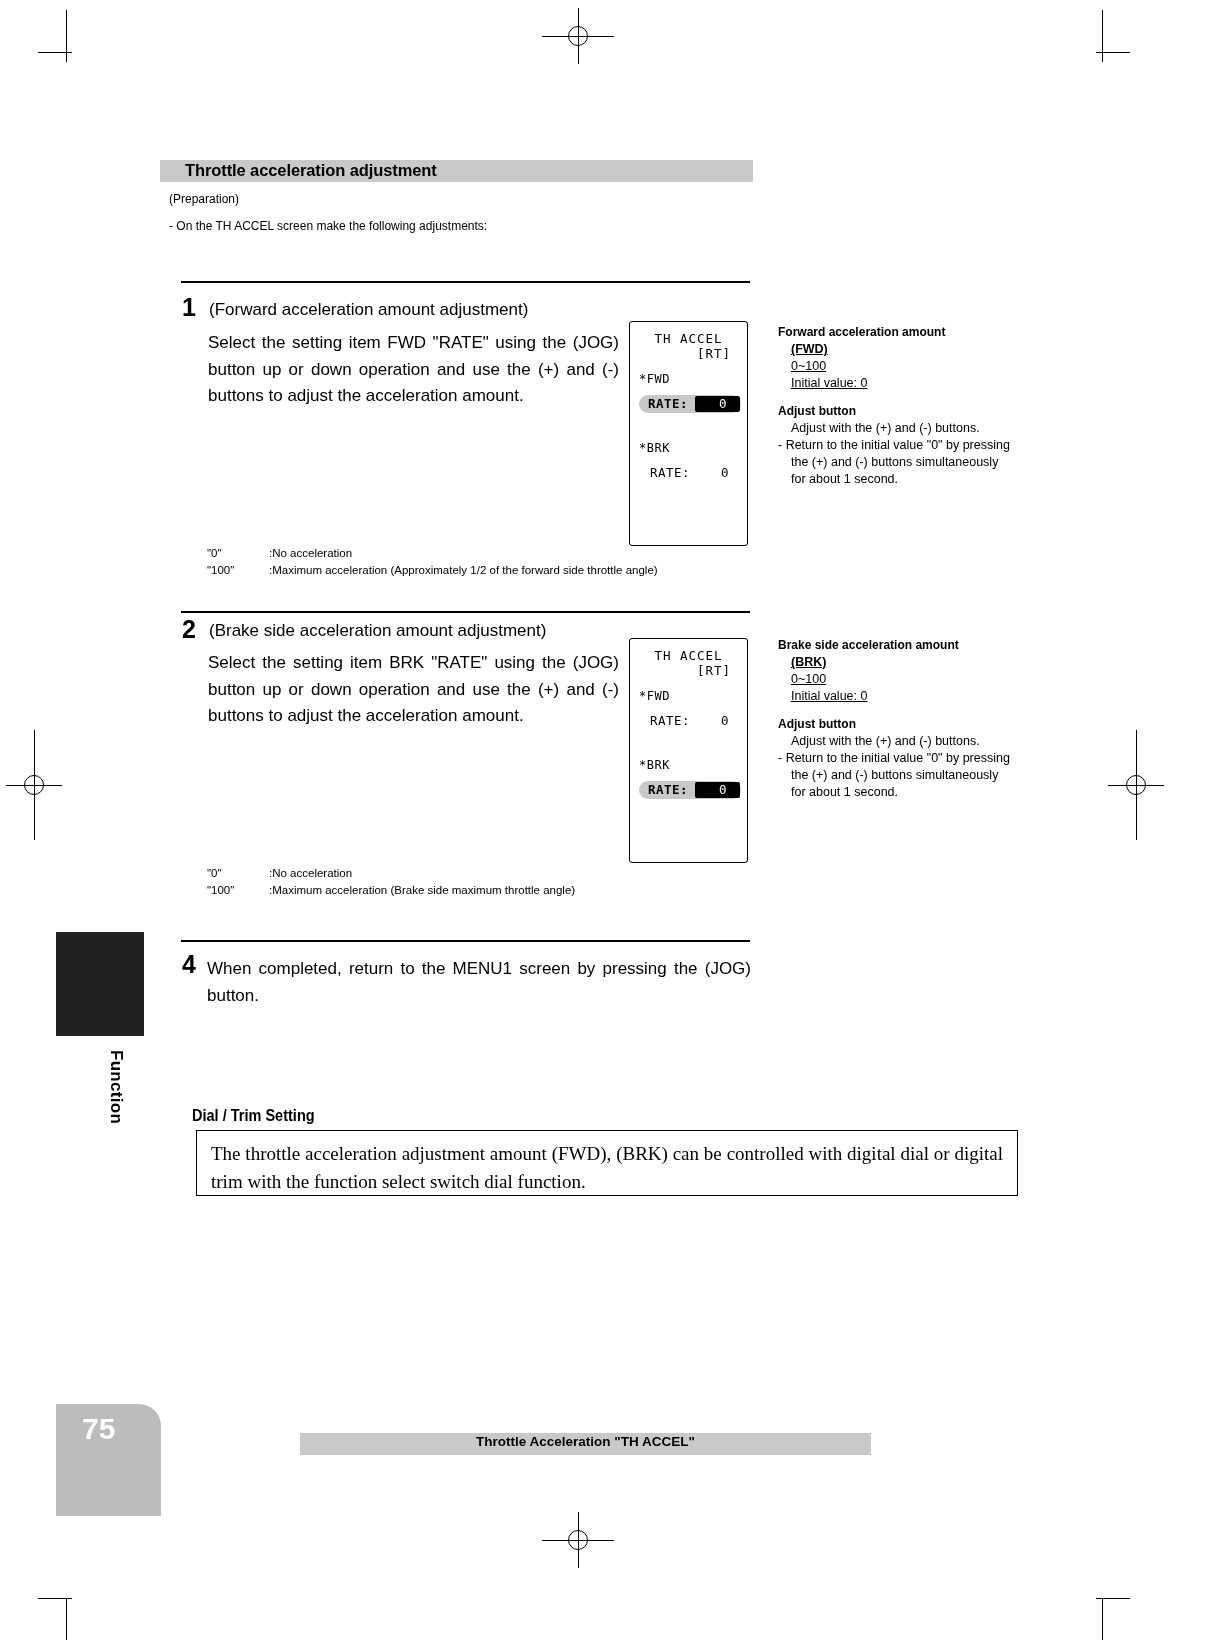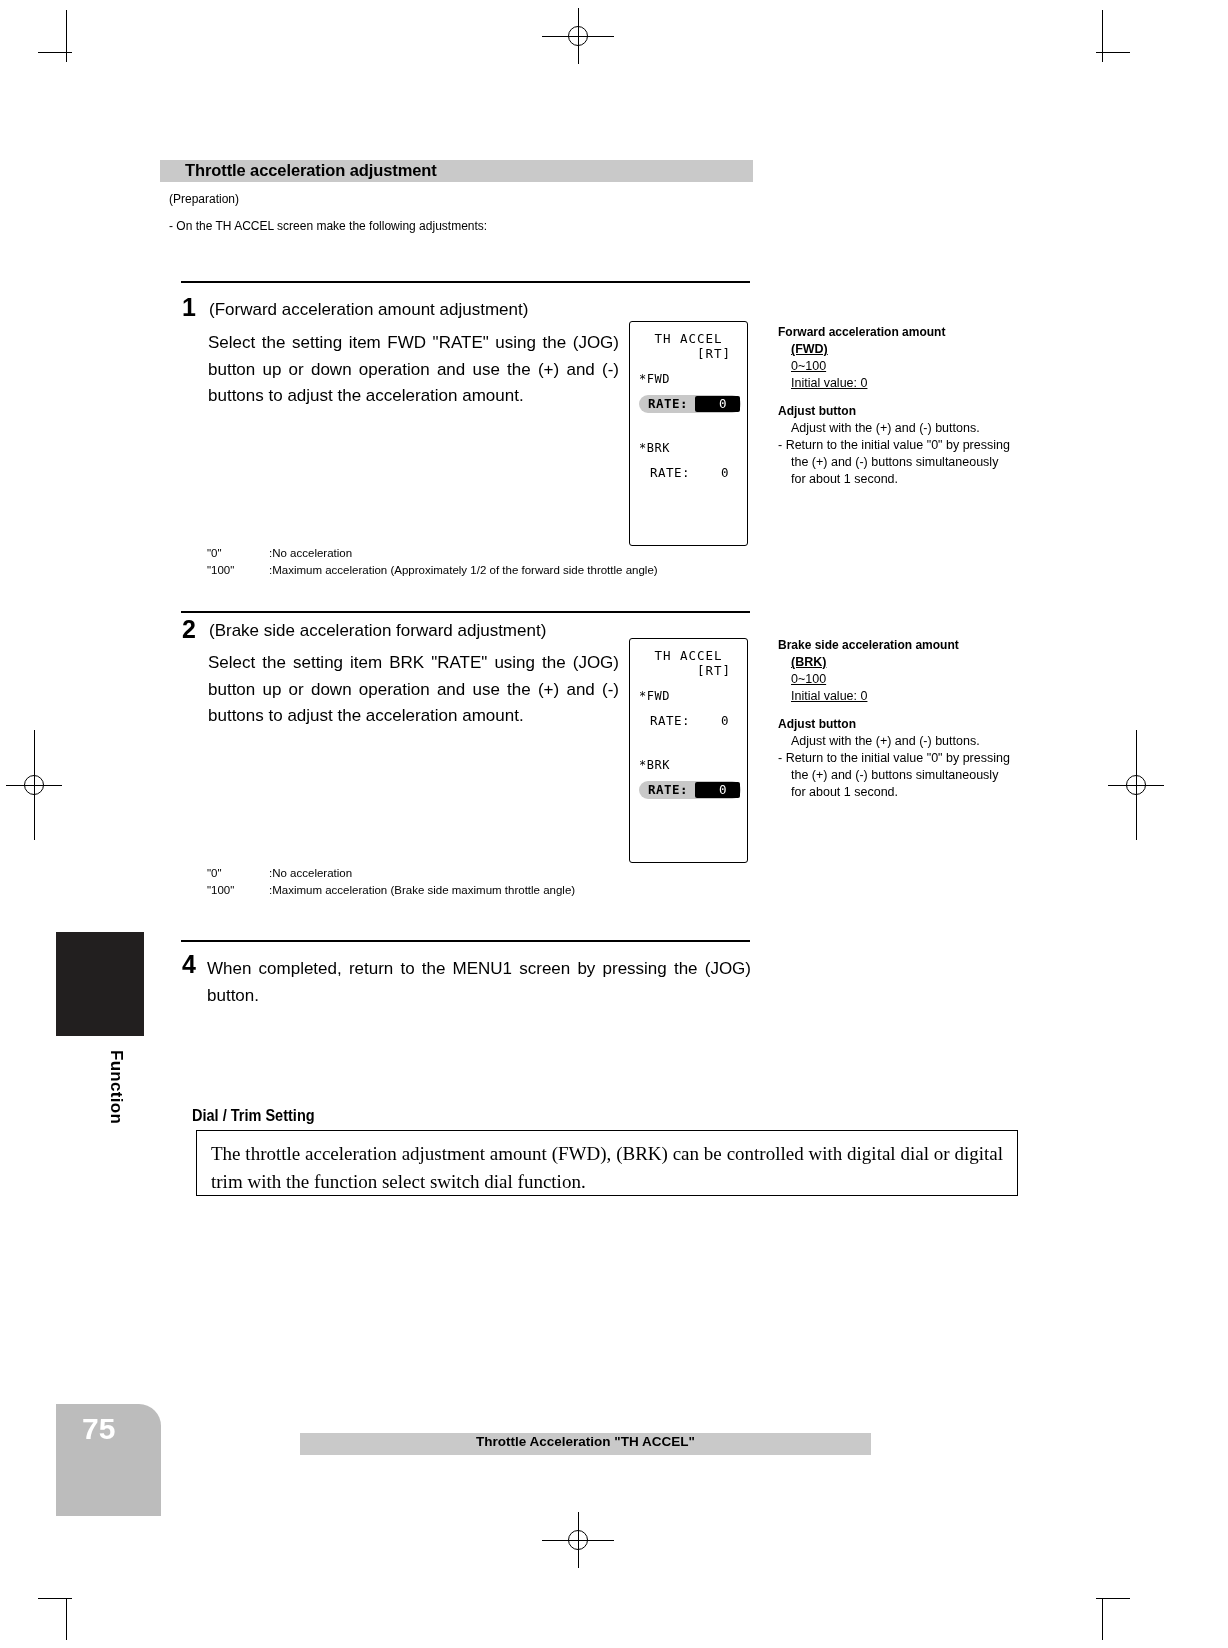--- a/index.html
+++ b/index.html
@@ -373,21 +373,21 @@
     <div class="rindent">0~100</div>
     <div class="rindent">Initial value: 0</div>
     <div class="gap"></div>
     <div class="rtitle">Adjust button</div>
     <div class="rjust">Adjust with the (+) and (-) buttons.</div>
     <div class="rhang">- Return to the initial value "0" by pressing the (+) and (-) buttons simultaneously for about 1 second.</div>
   </div>
 
   <div class="rule" style="top:611px;"></div>
   <div class="stepnum" style="left:182px; top:615px;">2</div>
-  <div class="steptitle" style="left:209px; top:621px;">(Brake side acceleration forward adjustment)</div>
+  <div class="steptitle" style="left:209px; top:621px;">(Brake side acceleration amount adjustment)</div>
   <div class="stepbody" style="top:650px;">Select the setting item BRK "RATE" using the (JOG) button up or down operation and use the (+) and (-) buttons to adjust the acceleration amount.</div>
 
   <div class="lcd" style="left:629px; top:638px;">
     <div class="lcd-title">TH ACCEL</div>
     <div class="lcd-sub">[RT]</div>
     <div class="lcd-label" style="top:50px;">*FWD</div>
     <div class="lcd-row" style="top:73px;">
       <div class="rlabel">RATE:</div>
       <div class="rval">0</div>
     </div>

